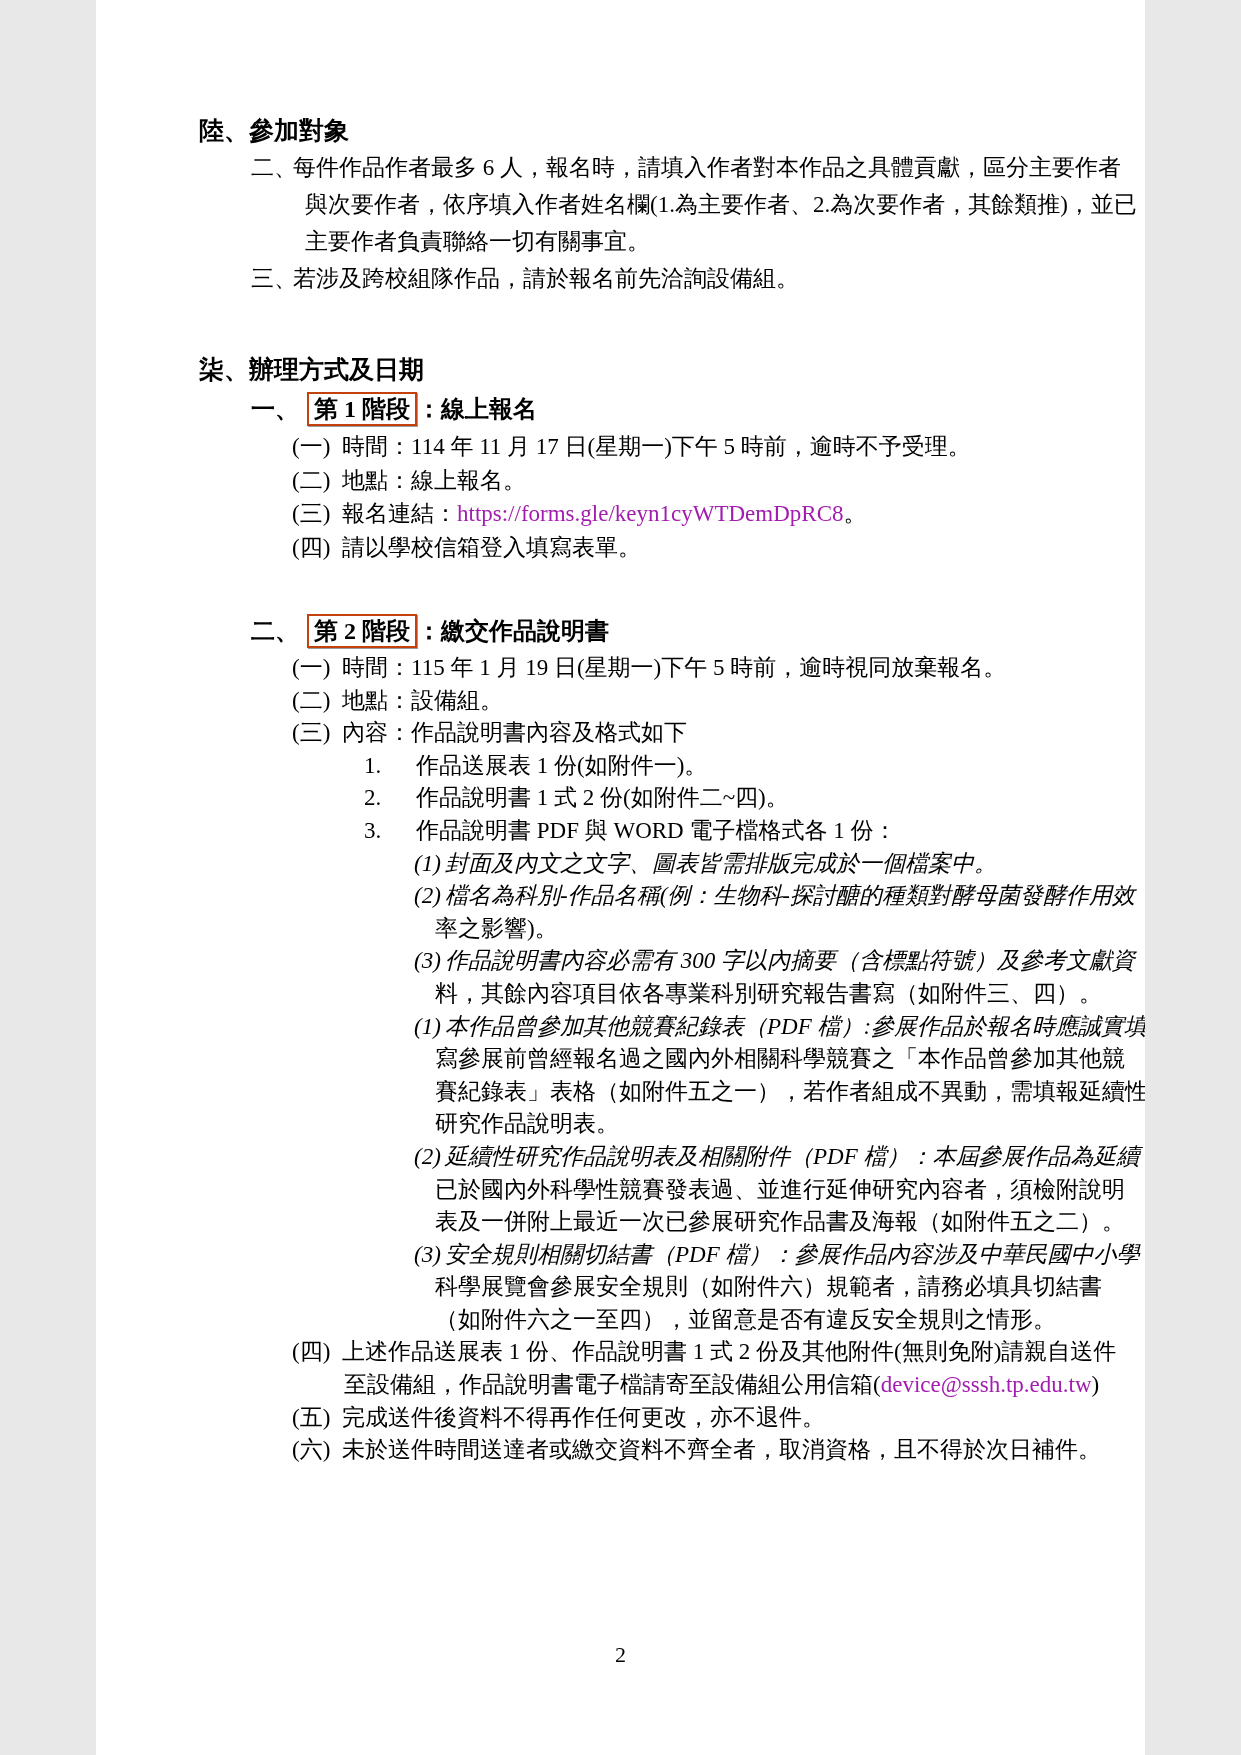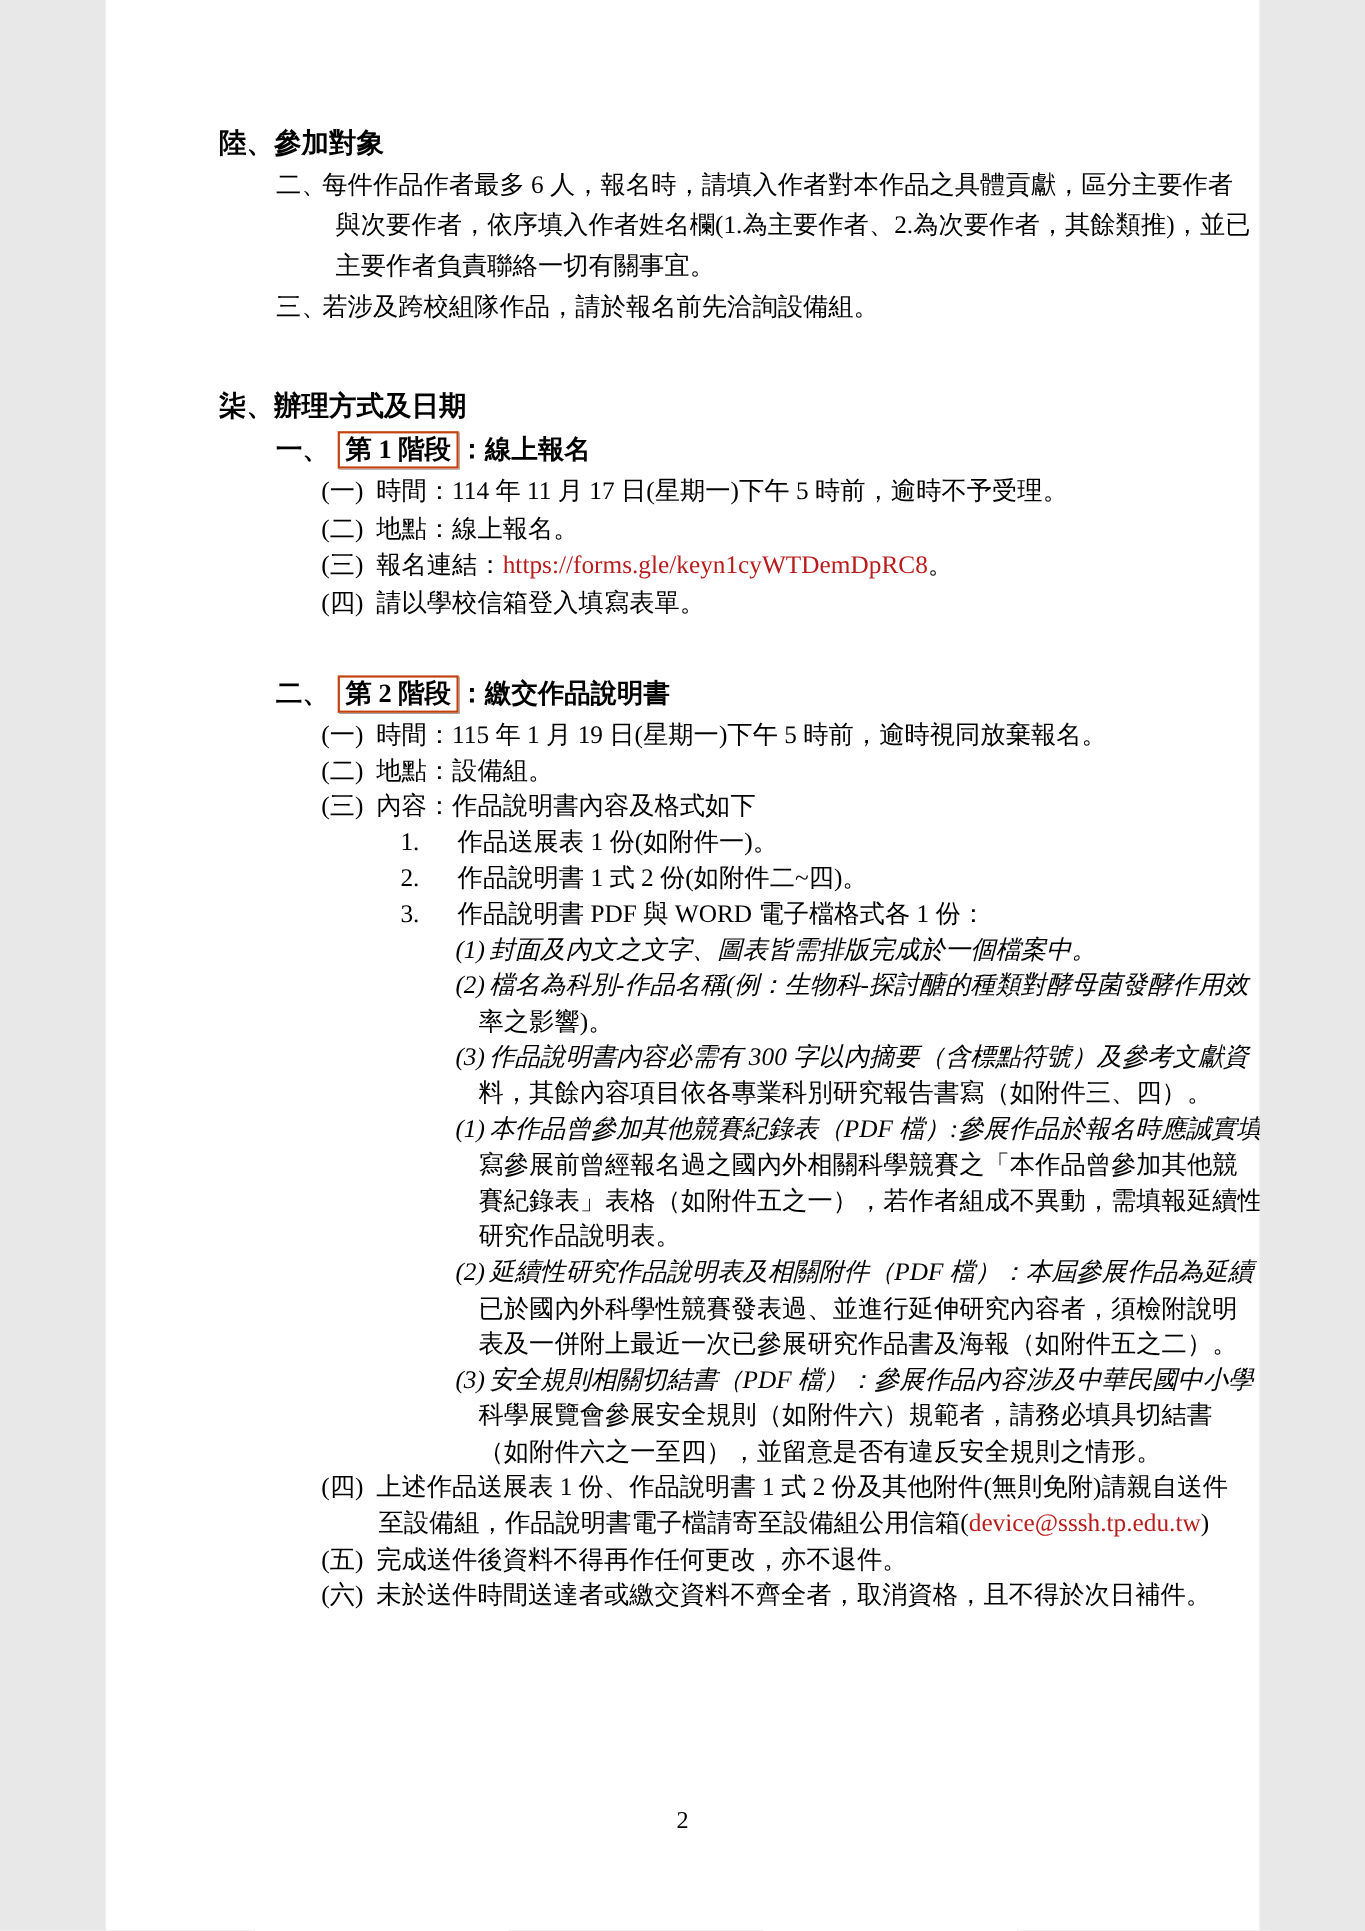--- a/index.html
+++ b/index.html
@@ -45,21 +45,21 @@
   }
   .gap1 { height:54px; }
   .gap2 { height:46px; }
 
   .pagenum {
     position:absolute;
     left:0; right:0; top:1642px;
     text-align:center;
     font-size:22px;
   }
-  .linktext { color:#b91c1c; text-decoration:none; cursor:pointer;font-family:Liberation Serif, serif; }
+  .linktext { color:#a21caf; text-decoration:none; cursor:pointer;font-family:Liberation Serif, serif; }
 </style>
 </head>
 <body>
 
 <div class="page">
   <div class="content">
 
     <div class="row h lh37">陸、參加對象</div>
 
 

